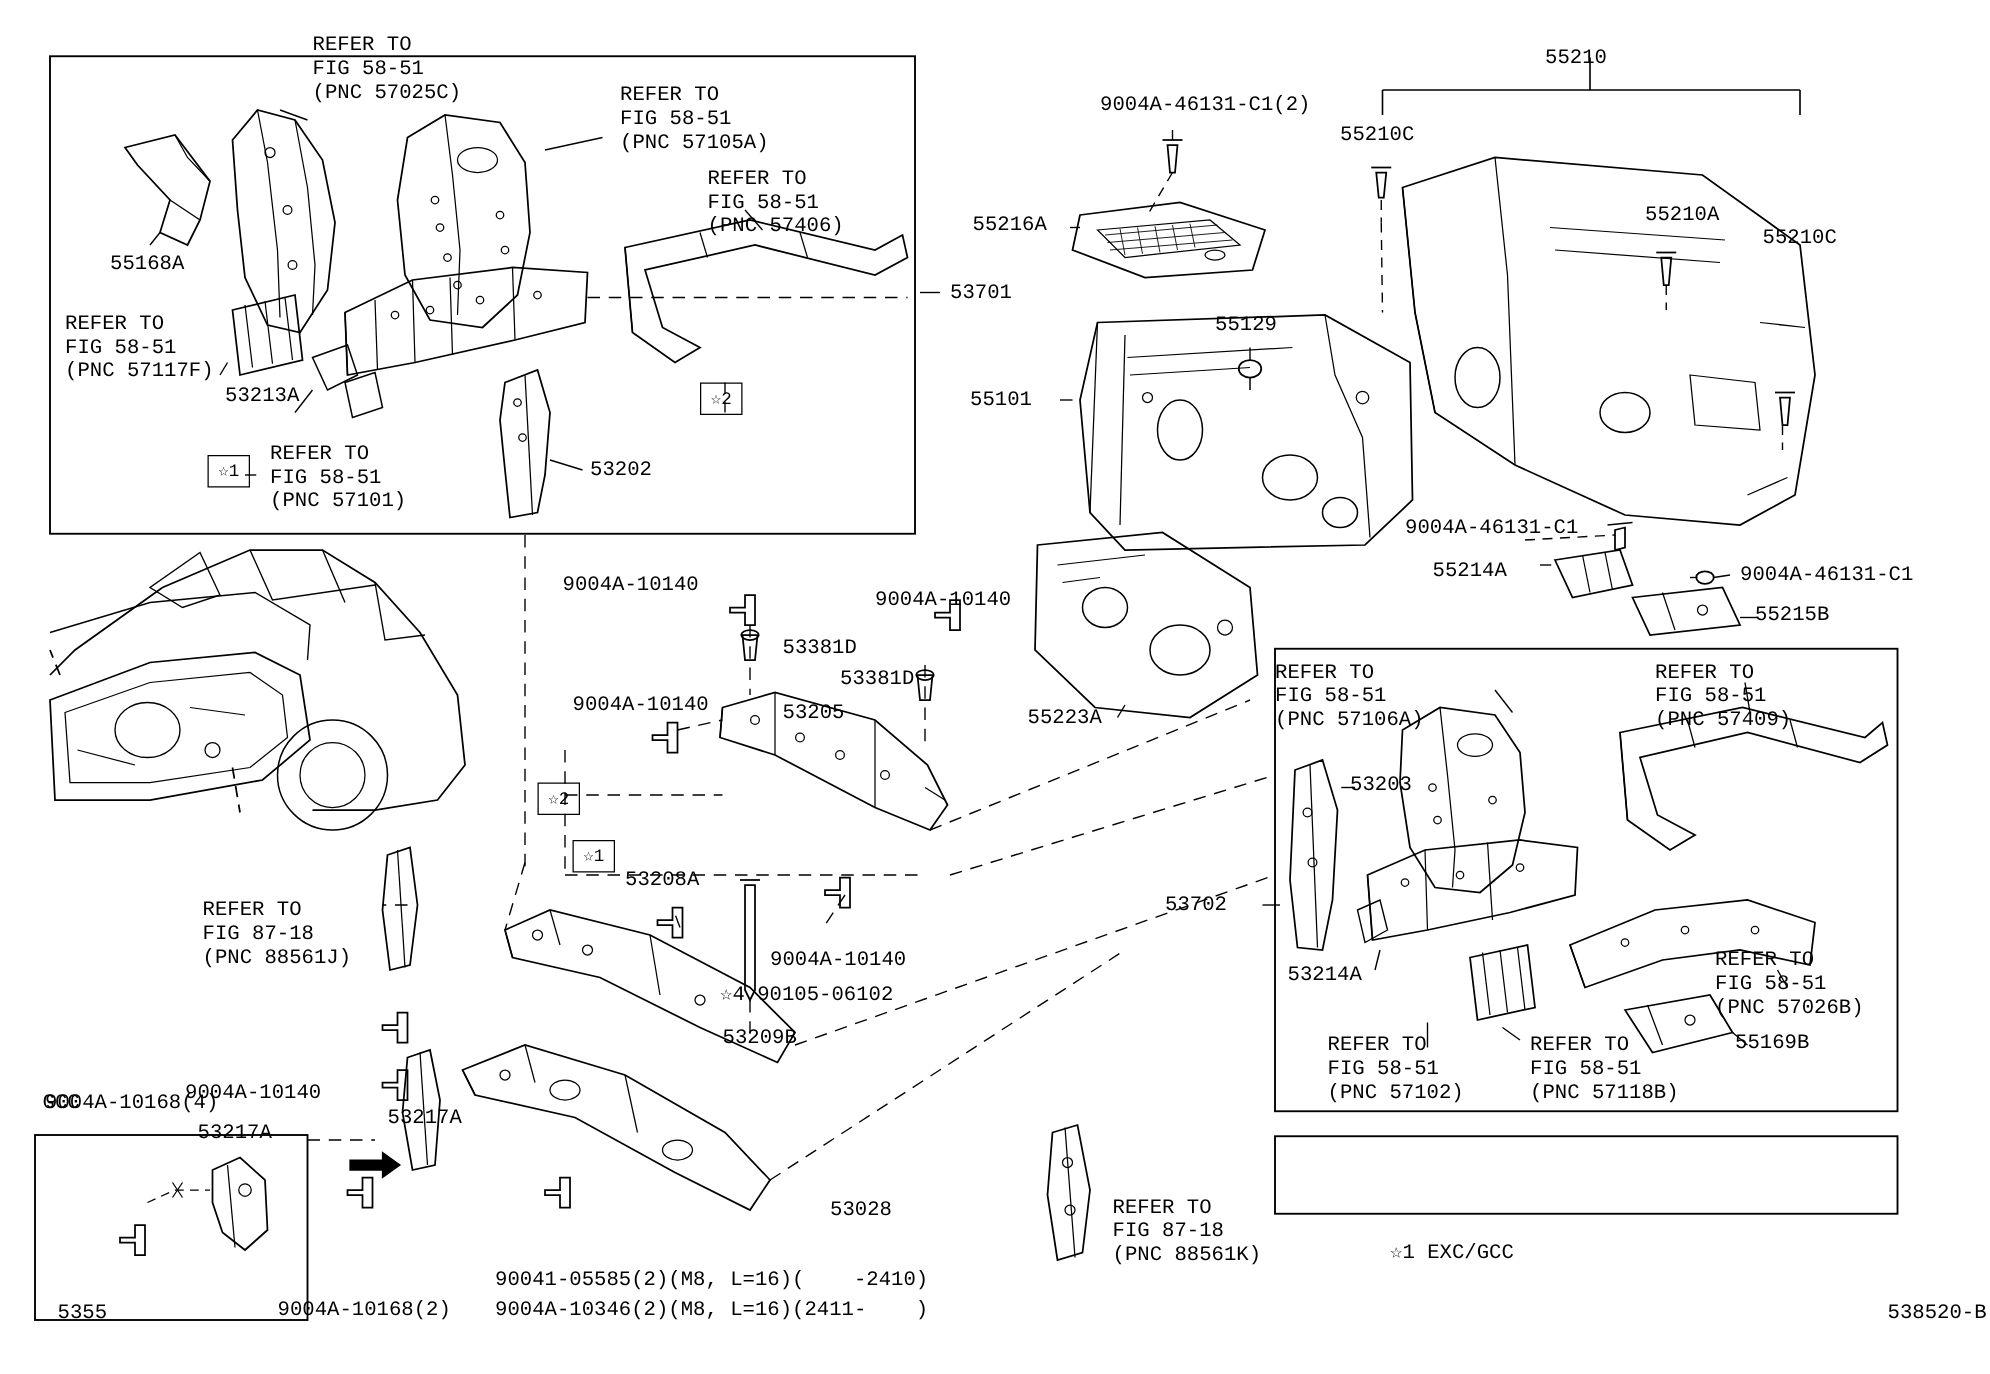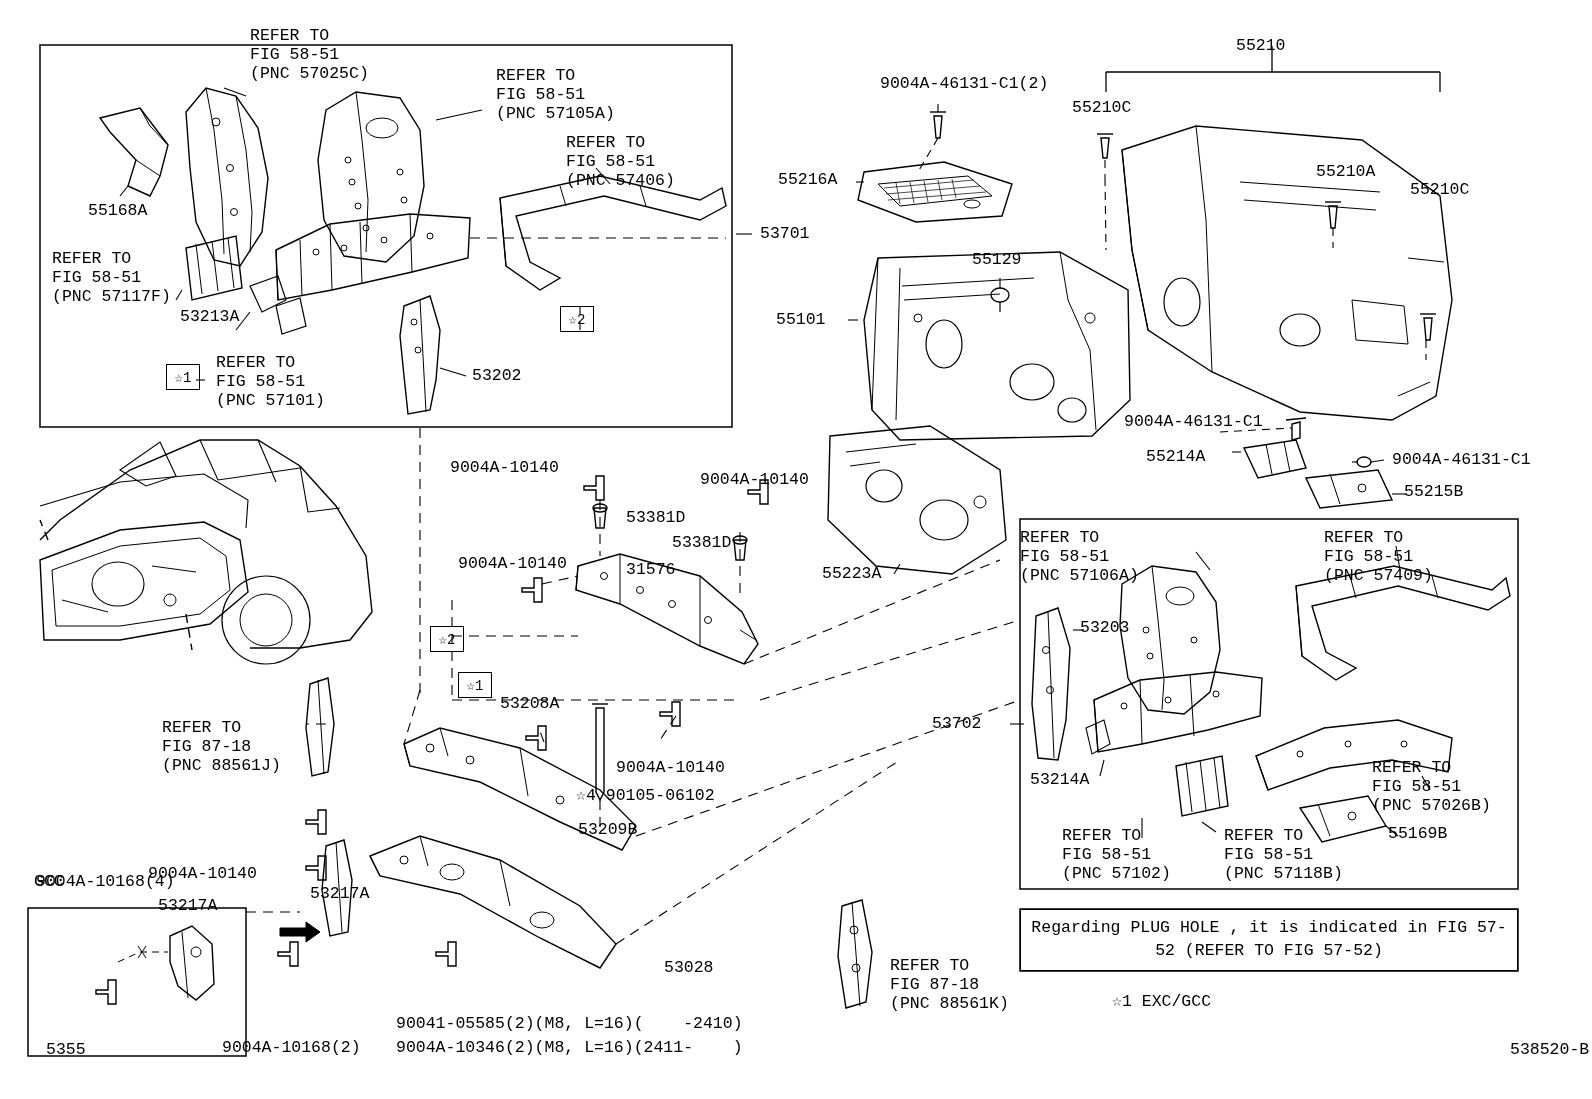--- a/index.html
+++ b/index.html
@@ -385,21 +385,21 @@
 <div class="lbl" style="left:1146px;top:447px;">55214A</div>
 <div class="lbl" style="left:1392px;top:450px;">9004A-46131-C1</div>
 <div class="lbl" style="left:1404px;top:482px;">55215B</div>
 <div class="lbl" style="left:822px;top:564px;">55223A</div>
 
 <div class="lbl" style="left:450px;top:458px;">9004A-10140</div>
 <div class="lbl" style="left:700px;top:470px;">9004A-10140</div>
 <div class="lbl" style="left:626px;top:508px;">53381D</div>
 <div class="lbl" style="left:672px;top:533px;">53381D</div>
 <div class="lbl" style="left:458px;top:554px;">9004A-10140</div>
-<div class="lbl" style="left:626px;top:560px;">31576</div>
+<div class="lbl" style="left:626px;top:560px;">53205</div>
 <div class="lbl" style="left:500px;top:694px;">53208A</div>
 <div class="lbl" style="left:616px;top:758px;">9004A-10140</div>
 <div class="lbl" style="left:576px;top:786px;">☆4 90105-06102</div>
 <div class="lbl" style="left:578px;top:820px;">53209B</div>
 <div class="lbl" style="left:664px;top:958px;">53028</div>
 
 <div class="starbox" style="left:430px;top:626px;width:34px;height:26px;">☆2</div>
 <div class="starbox" style="left:458px;top:672px;width:34px;height:26px;">☆1</div>
 
 <div class="lbl" style="left:162px;top:718px;">REFER TO
@@ -431,20 +431,18 @@
 FIG 58-51
 (PNC 57026B)</div>
 <div class="lbl" style="left:1388px;top:824px;">55169B</div>
 <div class="lbl" style="left:1062px;top:826px;">REFER TO
 FIG 58-51
 (PNC 57102)</div>
 <div class="lbl" style="left:1224px;top:826px;">REFER TO
 FIG 58-51
 (PNC 57118B)</div>
 
-<div class="note" style="left:1020px;top:909px;width:498px;height:62px;font-size:16.5px;line-height:23px;">Regarding PLUG HOLE , it is indicated in FIG 57-52
-(REFER TO FIG 57-52)</div>
 <div class="lbl" style="left:1112px;top:992px;">☆1 EXC/GCC</div>
 
 <div class="lbl" style="left:46px;top:1040px;">5355</div>
 <div class="lbl" style="left:1464px;top:1040px;margin-left:46px;">538520-B</div>
 
 </div>
 
 </body></html>

